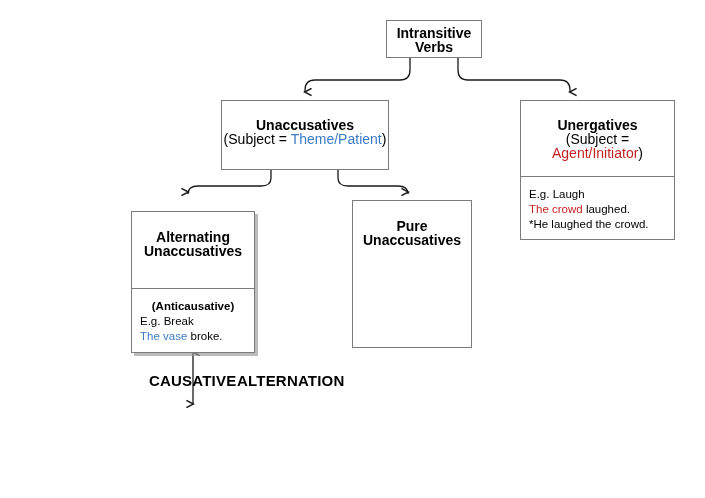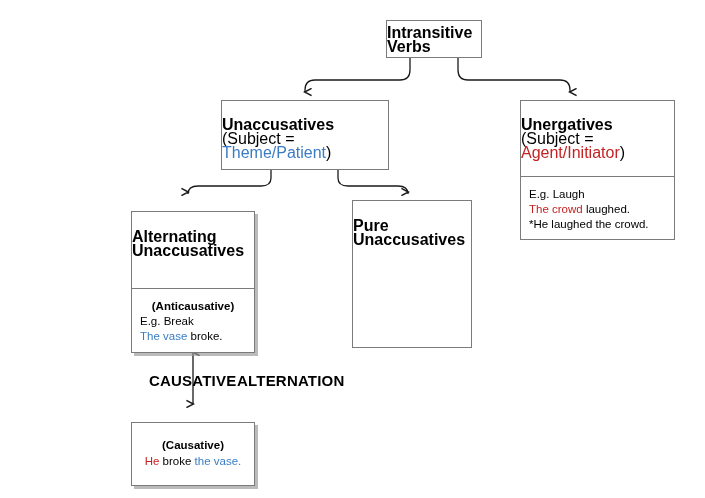--- a/index.html
+++ b/index.html
@@ -28,22 +28,23 @@
     box-sizing: border-box;
     background: #ffffff;
     border: 1px solid #7b7b7b;
     z-index: 2;
   }
   .node.shadowed {
     box-shadow: 3px 3px 0 rgba(150,150,150,0.65);
     margin-top: 11px;
   }
   .node-head {
-    font-weight: bold;
-    font-size: 16px;
+    text-align: center;
+    font-weight: bold;
+    font-size: 14px;
     color: #000000;
     line-height: 14px;
   }
   .node-head .sub {
     font-weight: normal;
   }
   .node-body {
     border-top: 1px solid #7b7b7b;
     font-size: 11.5px;
     line-height: 15px;
@@ -185,23 +186,17 @@
     </div>
   </div>
 
   <div class="node" id="node-pure">
     <div class="node-head">
       <span>Pure</span><br>
       <span>Unaccusatives</span>
     </div>
   </div>
 
-  <div class="node shadowed" id="node-causative">
-    <div class="solo-body">
-      <span class="ctr">(Causative)</span>
-      <span class="red">He</span><span> broke </span><span class="blue">the vase.</span>
-    </div>
-  </div>
 
   <div class="alt-label" id="label-causative">CAUSATIVE</div>
   <div class="alt-label" id="label-alternation">ALTERNATION</div>
 
 </div>
 
 </body></html>

